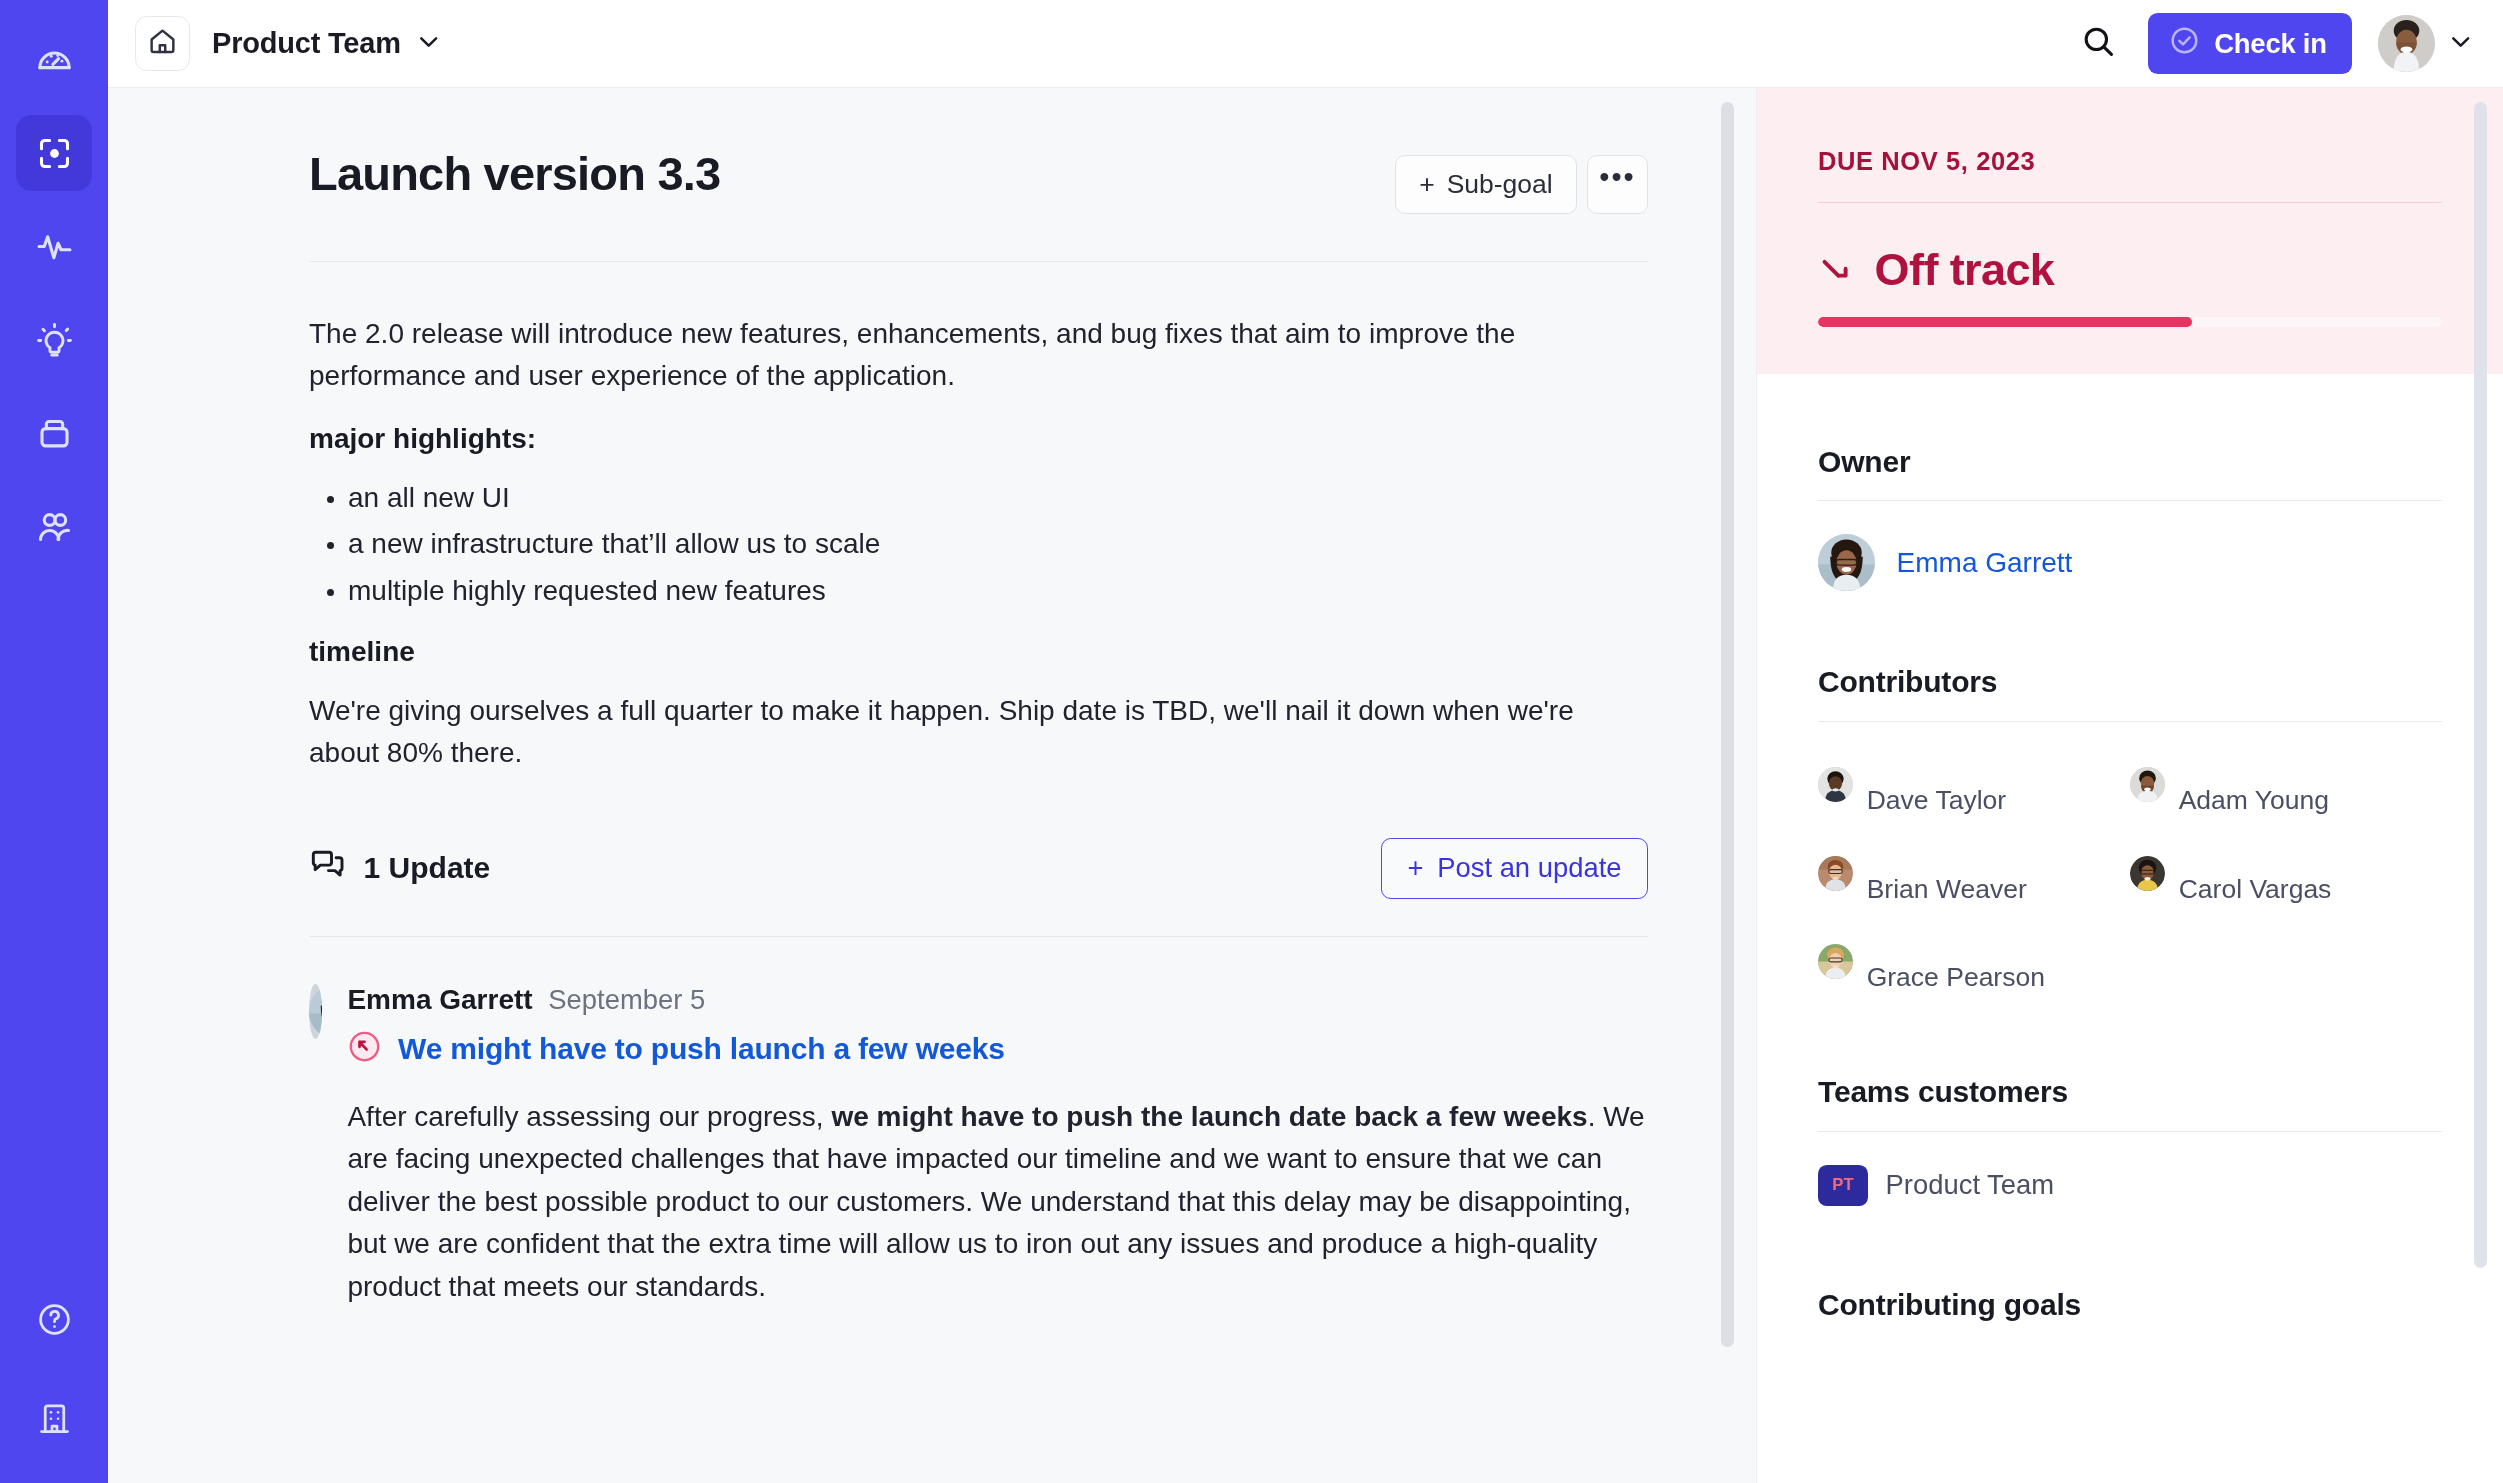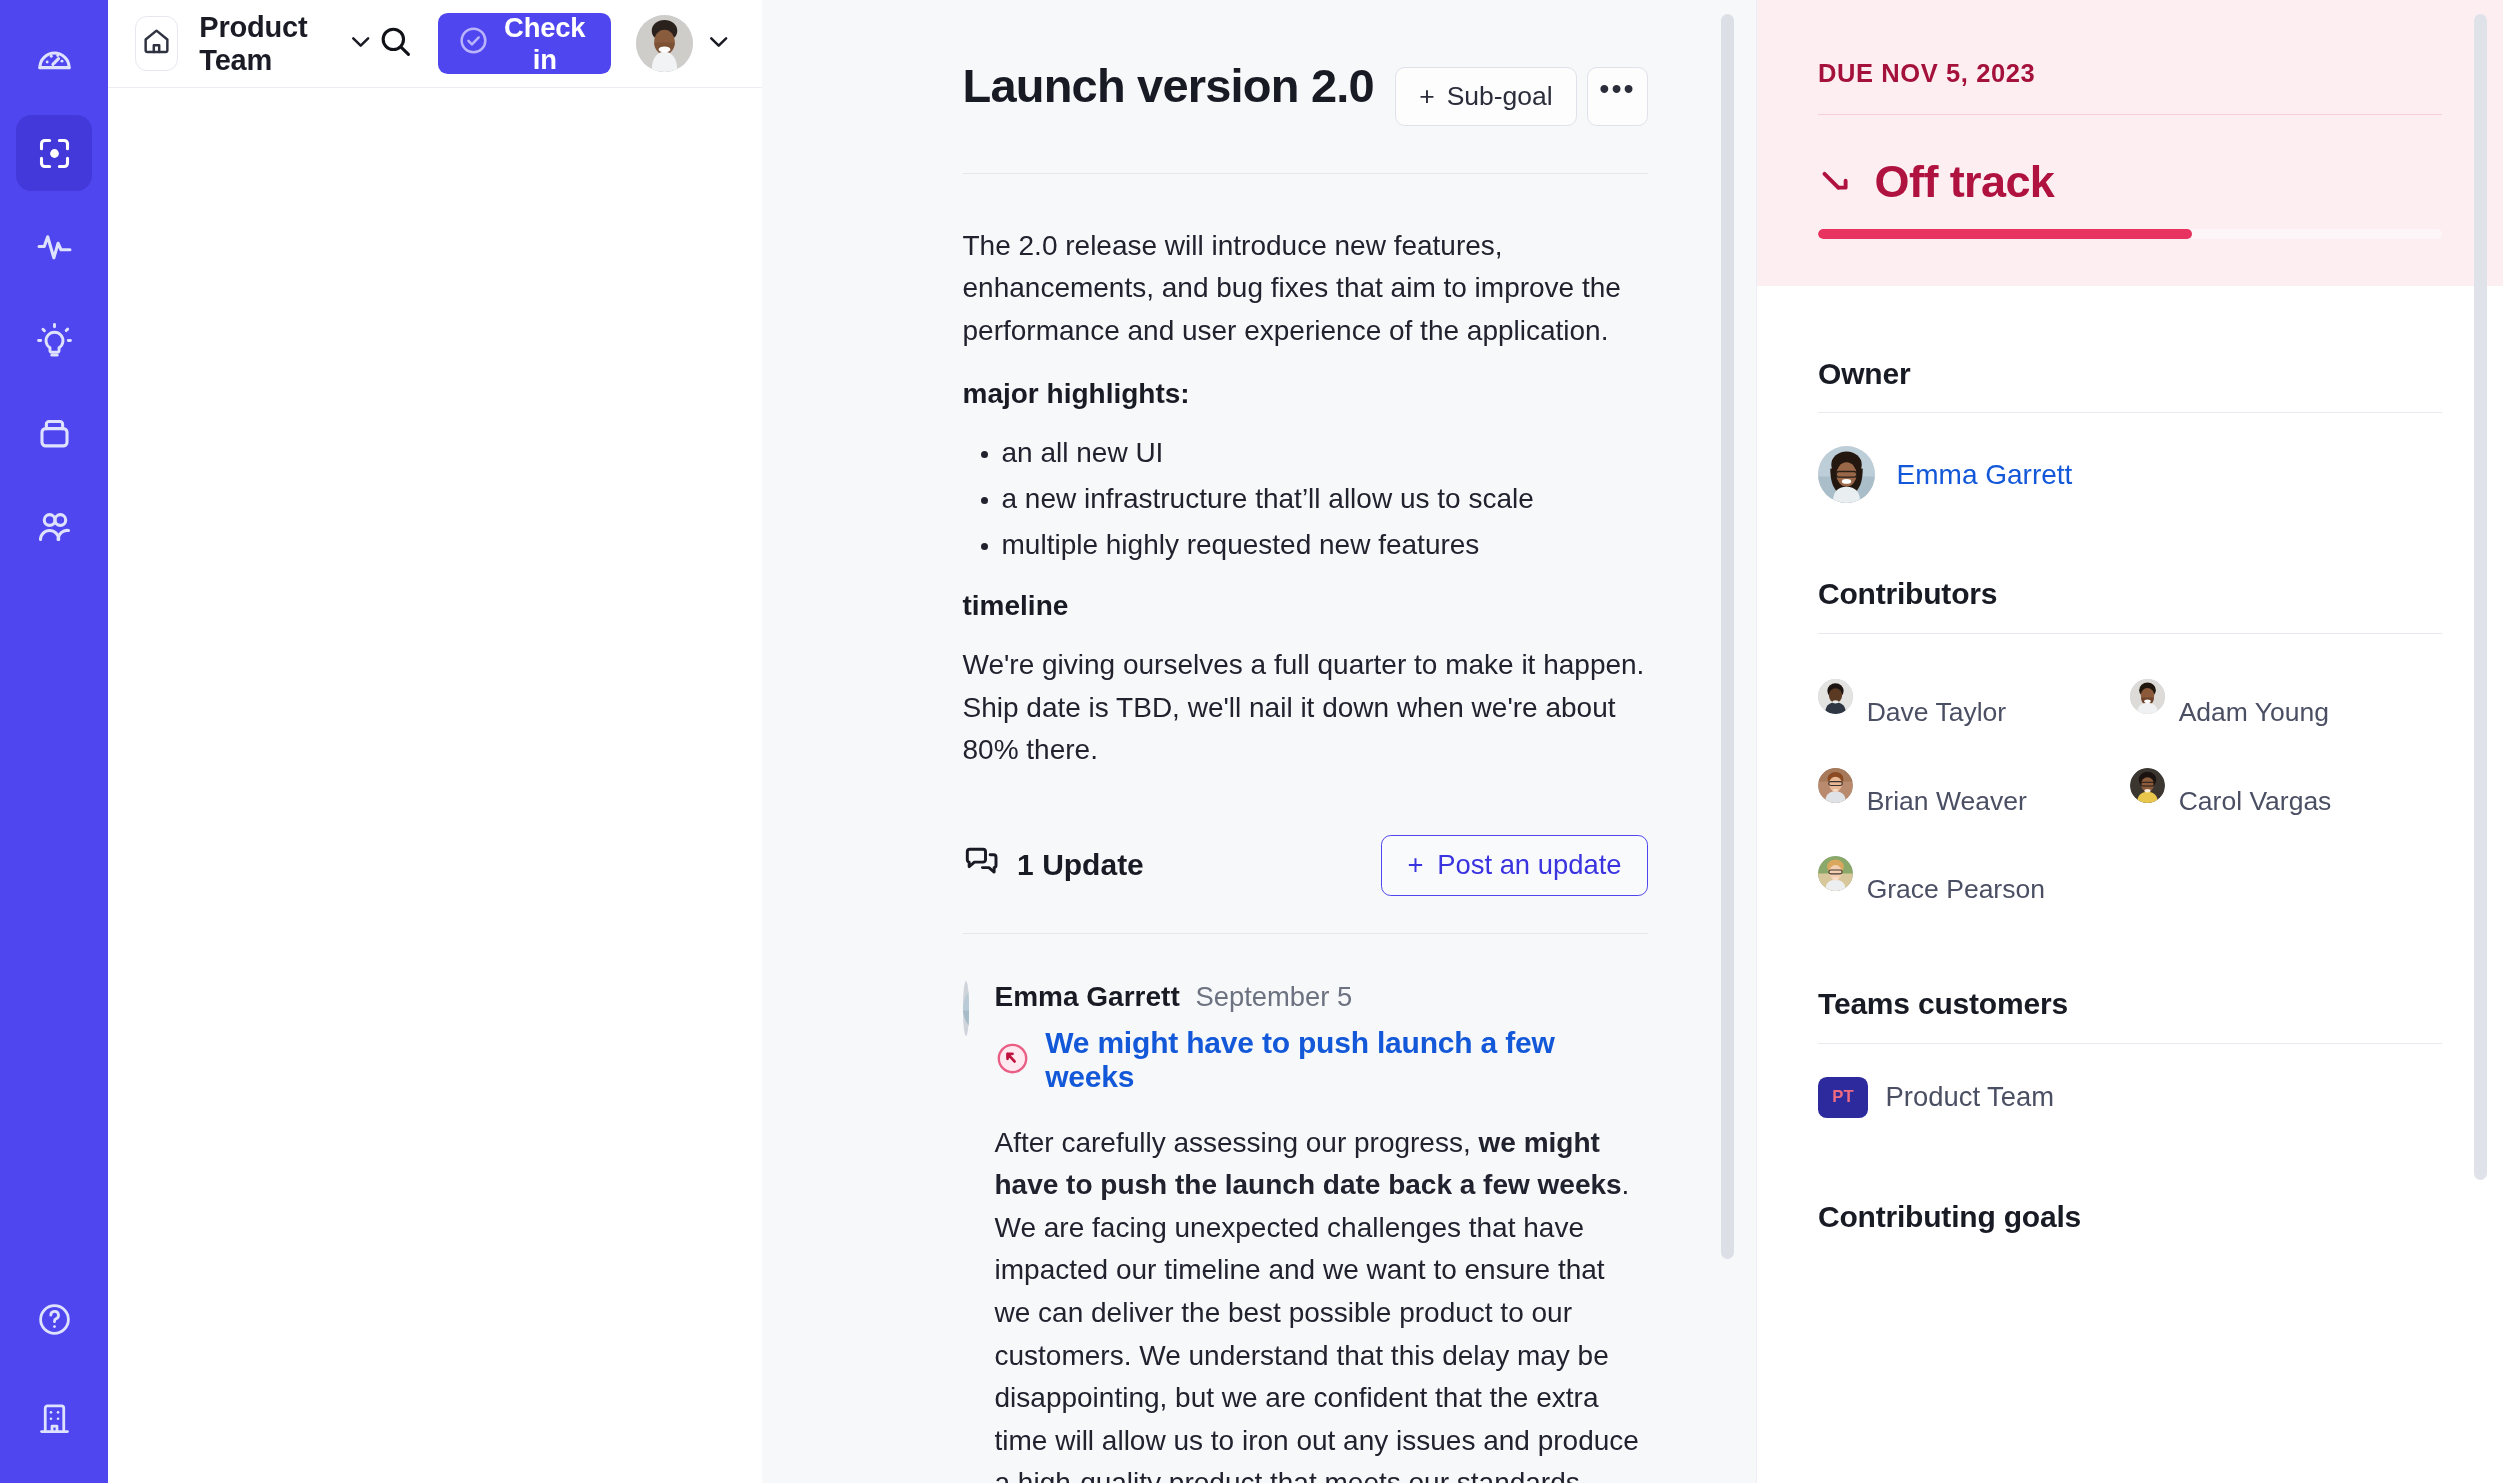--- a/index.html
+++ b/index.html
@@ -29,21 +29,21 @@
     margin-bottom: 17.6px;
     cursor: pointer;
   }
   .rail-btn.active { background: #4338d9; }
   .rail-btn svg { display: block; }
   .rail-bottom { display: flex; flex-direction: column; align-items: center; }
   .rail-bottom .rail-btn { margin-bottom: 23.5px; }
   .rail-bottom .rail-btn:last-child { margin-bottom: 0; }
 
   
-  .right-col { flex: 1 1 auto; display: flex; flex-direction: row; min-width: 0; }
+  .right-col { flex: 1 1 auto; display: flex; flex-direction: column; min-width: 0; }
   .header {
     height: 88px; flex: 0 0 88px;
     background: #ffffff;
     display: flex; align-items: center;
     padding: 0 29px 0 27.4px;
     border-bottom: 1px solid #eceef3;
   }
   .home-btn {
     width: 55px; height: 55px;
     border: 1px solid #e6e8ee; border-radius: 11.8px;
@@ -376,21 +376,21 @@
         </span>
       </div>
     </header>
 
     <div class="body">
 
       <main class="main">
         <div class="main-inner">
 
           <div class="goal-head">
-            <h1 class="goal-title">Launch version 2.0</h1>
+            <h1 class="goal-title">Launch version 3.3</h1>
             <div class="head-actions">
               <button class="btn-outline">
                 <span>+</span>
                 <span>Sub-goal</span>
               </button>
               <button class="btn-icon-sq">•••</button>
             </div>
           </div>
 
           <div class="rule"></div>

